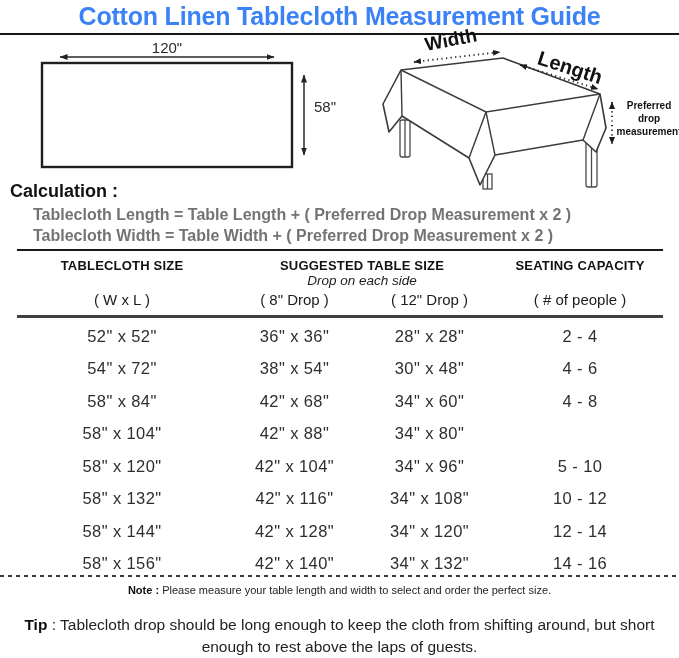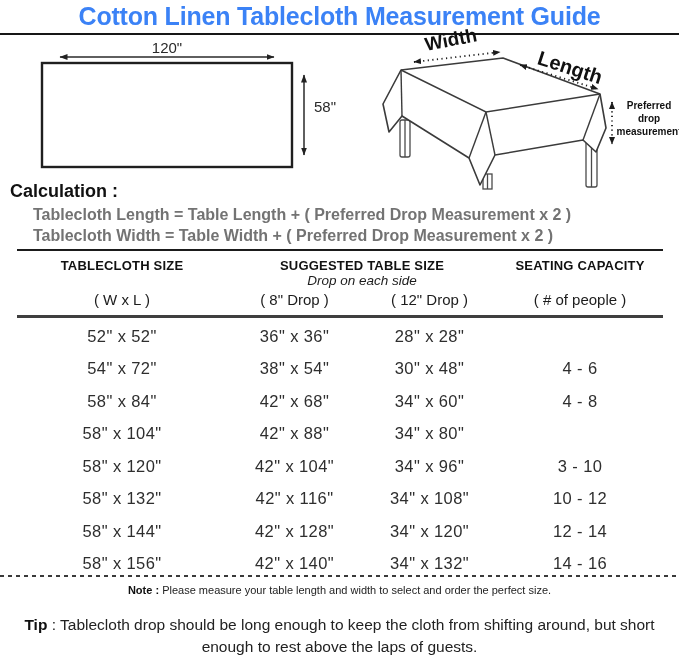--- a/index.html
+++ b/index.html
@@ -119,20 +119,21 @@
     <div>( W x L )</div>
     <div>( 8" Drop )</div>
     <div>( 12" Drop )</div>
     <div>( # of people )</div>
   </div>
   <div class="trows">
     <div class="trow">
       <div class="c">52" x 52"</div>
       <div class="c">36" x 36"</div>
       <div class="c">28" x 28"</div>
+      <div class="c">2 - 4</div>
     </div>
     <div class="trow">
       <div class="c">54" x 72"</div>
       <div class="c">38" x 54"</div>
       <div class="c">30" x 48"</div>
       <div class="c">4 - 6</div>
     </div>
     <div class="trow">
       <div class="c">58" x 84"</div>
       <div class="c">42" x 68"</div>
@@ -141,21 +142,21 @@
     </div>
     <div class="trow">
       <div class="c">58" x 104"</div>
       <div class="c">42" x 88"</div>
       <div class="c">34" x 80"</div>
     </div>
     <div class="trow">
       <div class="c">58" x 120"</div>
       <div class="c">42" x 104"</div>
       <div class="c">34" x 96"</div>
-      <div class="c">3 - 10</div>
+      <div class="c">5 - 10</div>
     </div>
     <div class="trow">
       <div class="c">58" x 132"</div>
       <div class="c">42" x 116"</div>
       <div class="c">34" x 108"</div>
       <div class="c">10 - 12</div>
     </div>
     <div class="trow">
       <div class="c">58" x 144"</div>
       <div class="c">42" x 128"</div>

